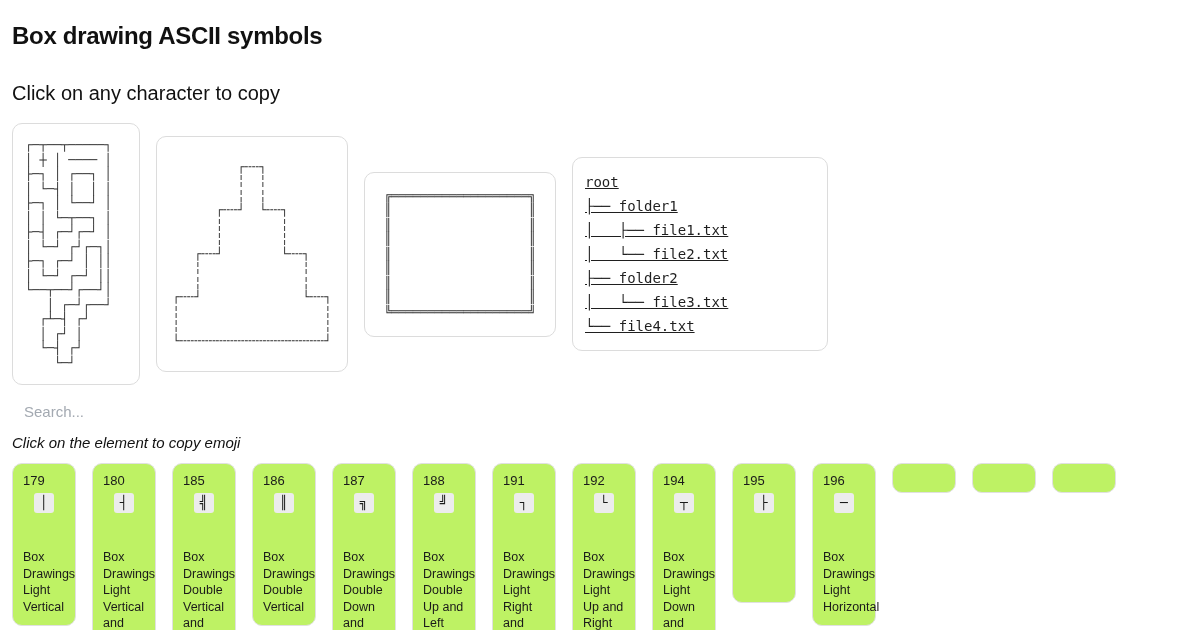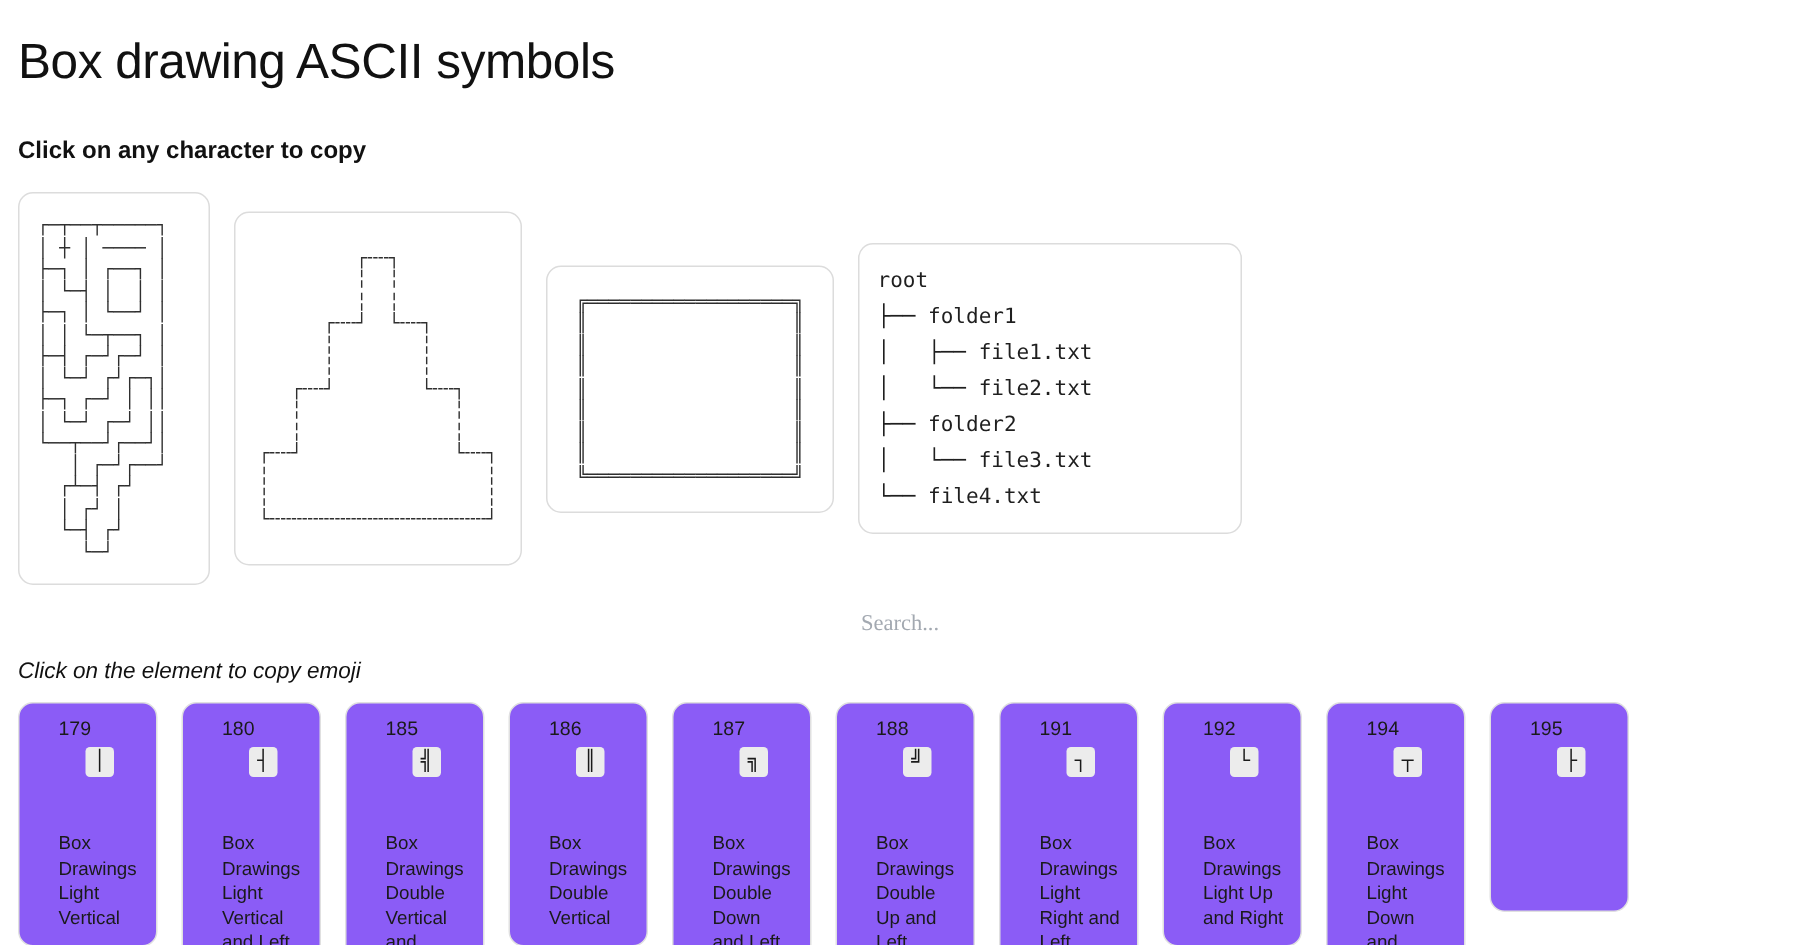--- a/index.html
+++ b/index.html
@@ -10,28 +10,28 @@
     width: 1200px;
     height: 630px;
     overflow: hidden;
     font-family: "Liberation Sans", sans-serif;
     color: #111111;
   }
   .page { padding: 0 12px; }
 
   h1.page-title {
     margin: 22px 0 0 0;
-    font-size: 33px;
-    font-weight: 400;
+    font-size: 24px;
+    font-weight: 700;
     letter-spacing: -0.3px;
   }
   h2.section-subtitle {
     margin: 32px 0 0 0;
-    font-size: 16px;
-    font-weight: 700;
+    font-size: 20px;
+    font-weight: 400;
   }
 
   
   .art-row {
     margin-top: 18px;
     display: flex;
     align-items: center;
     gap: 16px;
   }
   .art-card {
@@ -50,59 +50,59 @@
     white-space: pre;
   }
   .art-card:nth-child(1) { min-width: 128px; min-height: 262px; display: flex; align-items: center; }
   .art-card:nth-child(2) { min-width: 192px; min-height: 236px; display: flex; align-items: center; justify-content: center; }
   .art-card:nth-child(3) { min-width: 192px; min-height: 165px; display: flex; align-items: center; justify-content: center; }
   .art-card:nth-child(4) { min-width: 256px; min-height: 186px; }
   .art-card:nth-child(4) pre.art {
     font-size: 14px;
     line-height: 24px;
     color: #1f1f1f;
+    text-decoration: underline;
   }
 
   
   .search-input {
     display: block;
     width: 100%;
     margin-top: 10px;
     padding: 8px 12px;
     border: none;
     outline: none;
     font-size: 15px;
-    font-family: Liberation Serif, serif;
+    font-family: Liberation Sans, sans-serif;
     color: #111111;
     background: transparent;
-    text-align: center;
   }
   .search-input::placeholder { color: #a3a9b1; }
 
   .grid-hint {
     margin: 6px 0 12px 0;
     font-size: 15px;
     font-weight: 400;
     color: #111111;
     font-style: italic;
   }
 
   
   .char-grid {
     display: flex;
     flex-wrap: wrap;
     gap: 16px;
     align-items: flex-start;
   }
   .char-card {
-    width: 93px;
+    width: 64px;
     border: 1px solid #e0e0e0;
     border-radius: 10px;
-    padding: 9px 10px 10px 26px;
-    background: #8b5cf6;
+    padding: 9px 10px 10px 10px;
+    background: #bef264;
     cursor: pointer;
     min-height: 140px;
   }
   .char-card .code {
     font-size: 13px;
     color: #1a1a1a;
   }
   .char-card .glyph-wrap {
     text-align: center;
     margin: 5px 0 7px 0;

